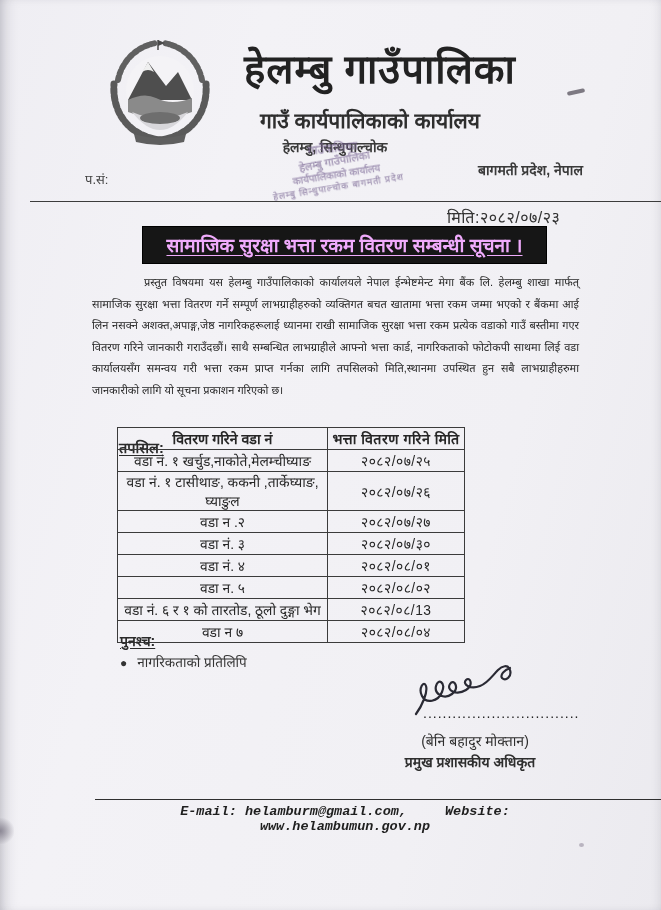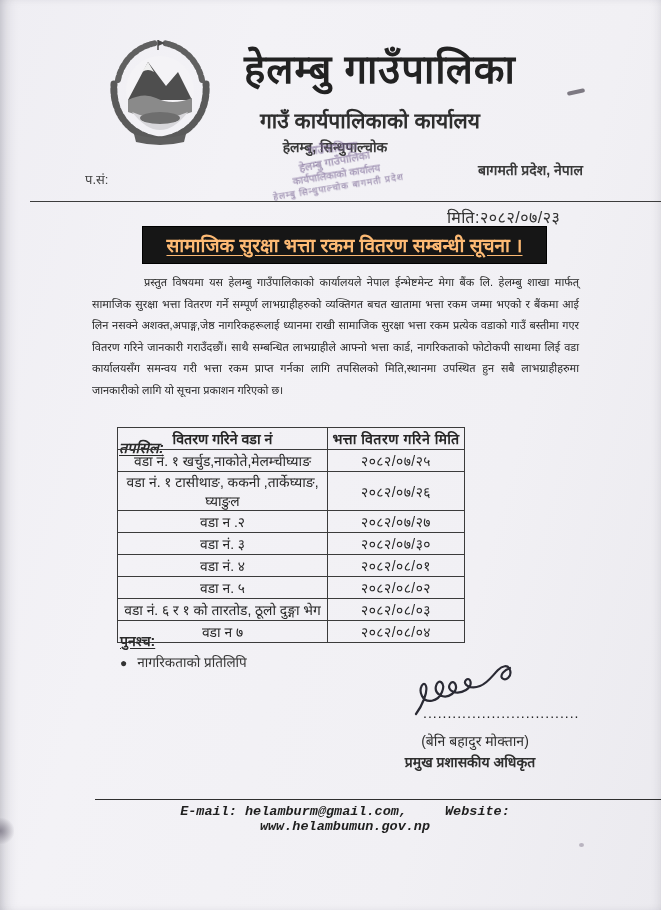--- a/index.html
+++ b/index.html
@@ -35,35 +35,35 @@
   }
   .stamp div{white-space:nowrap;}
   .stamp .s1{font-size:12px;transform:rotate(3deg);}
   .stamp .s2{transform:rotate(-2deg);}
   .stamp .s3{font-size:10px;}
   .stamp .s4{font-size:9px;letter-spacing:1px;}
 
   .title-box{
     top:227px;left:143px;width:403px;height:36px;
     background:#161616;
-    color:#fdba74;
+    color:#f0abfc;
     display:flex;align-items:center;justify-content:center;
     font-size:19px;font-weight:bold;
     box-shadow:0 0 0 1px #000;
   }
   .title-box span{text-decoration:underline;text-underline-offset:3px;}
 
   .body-par{
     top:272px;left:69px;width:487px;
     font-size:11px;line-height:21.6px;
     text-align:justify;text-indent:52px;
     color:#262626;
     margin-left:23px;
   }
-  .tapasil{top:437px;left:119px;font-size:14.5px;font-weight:bold;text-decoration:underline;text-underline-offset:2px;font-style:italic;}
+  .tapasil{top:437px;left:119px;font-size:14.5px;font-weight:bold;text-decoration:underline;text-underline-offset:2px;}
 
   table.wtab{
     position:absolute;top:427px;left:117px;
     width:348px;border-collapse:collapse;
     font-size:13.8px;color:#262626;
   }
   table.wtab th,table.wtab td{
     border:1.4px solid #3b3b3b;
     height:21px;padding:0 4px;
     text-align:center;font-weight:normal;
@@ -171,21 +171,21 @@
       <tr>
           <td>वडा नं. ४</td>
           <td class="c-date">२०८२/०८/०१</td>
         </tr>
       <tr>
           <td>वडा न. ५</td>
           <td class="c-date">२०८२/०८/०२</td>
         </tr>
       <tr>
           <td>वडा नं. ६ र १ को तारतोड, ठूलो दुङ्गा भेग</td>
-          <td class="c-date">२०८२/०८/०३</td>
+          <td class="c-date">२०८२/०८/13</td>
         </tr>
       <tr>
           <td>वडा न ७</td>
           <td class="c-date">२०८२/०८/०४</td>
         </tr>
     </tbody>
   </table>
 
   <div class="abs punascha">पुनश्च:</div>
   <div class="abs bullet-item">

